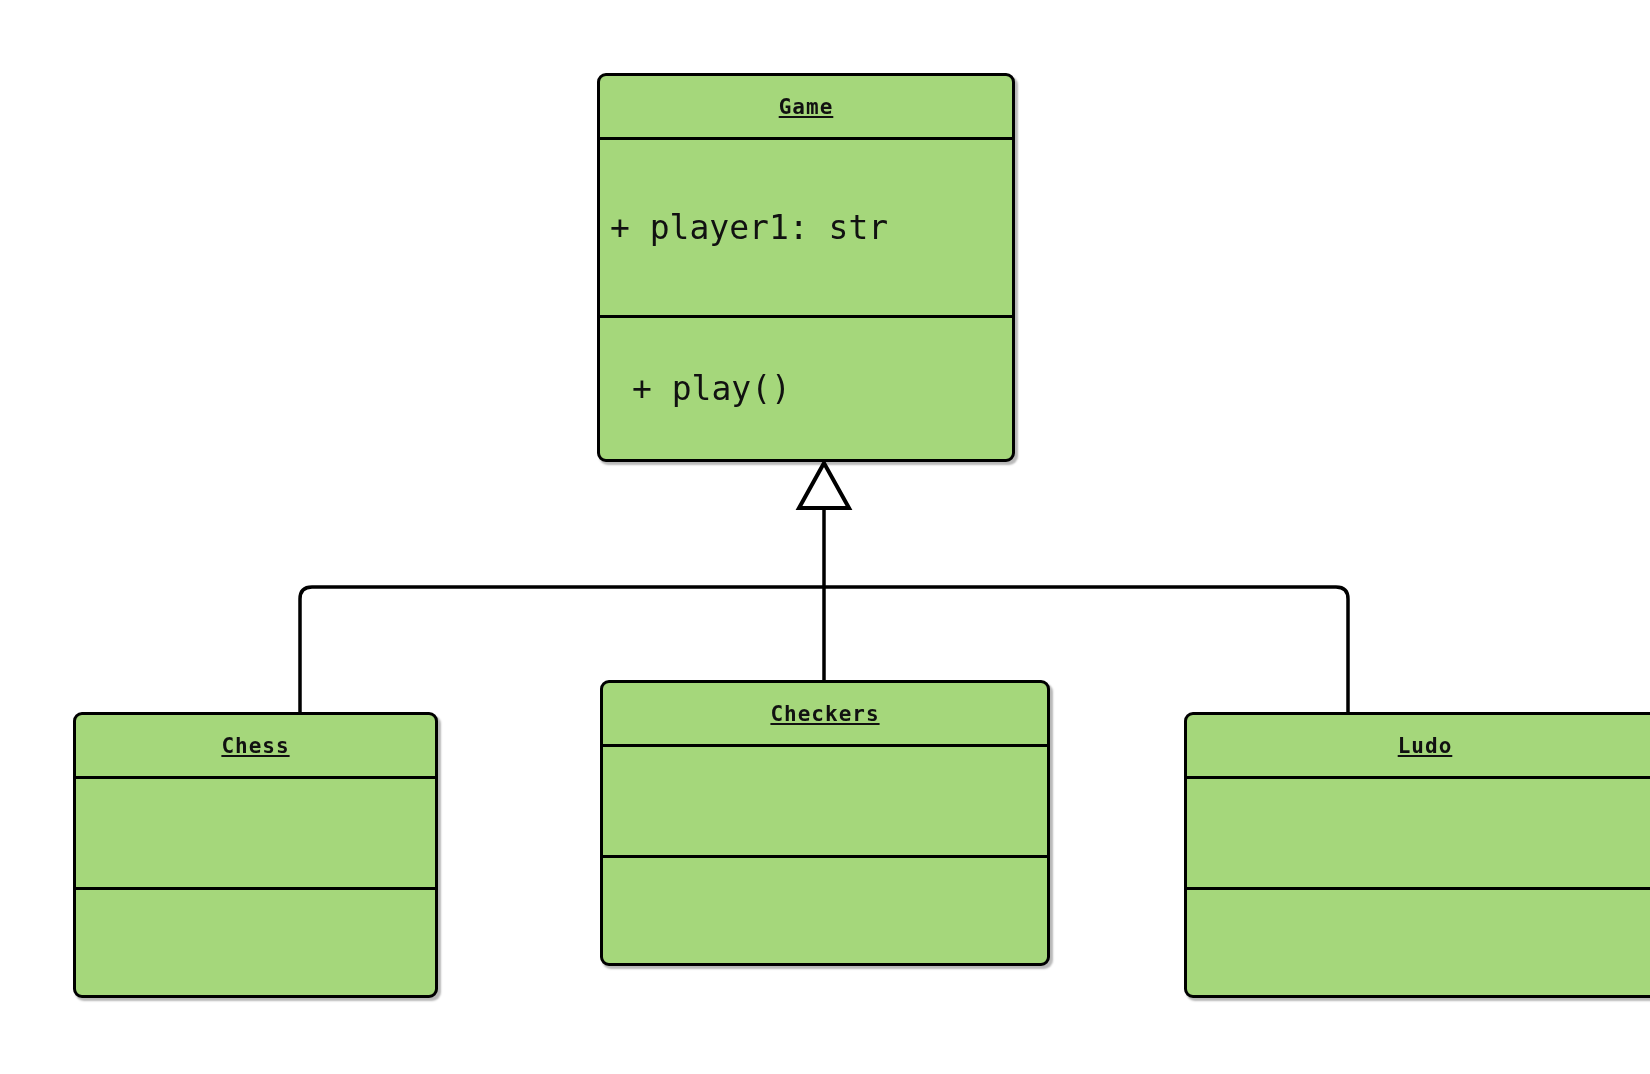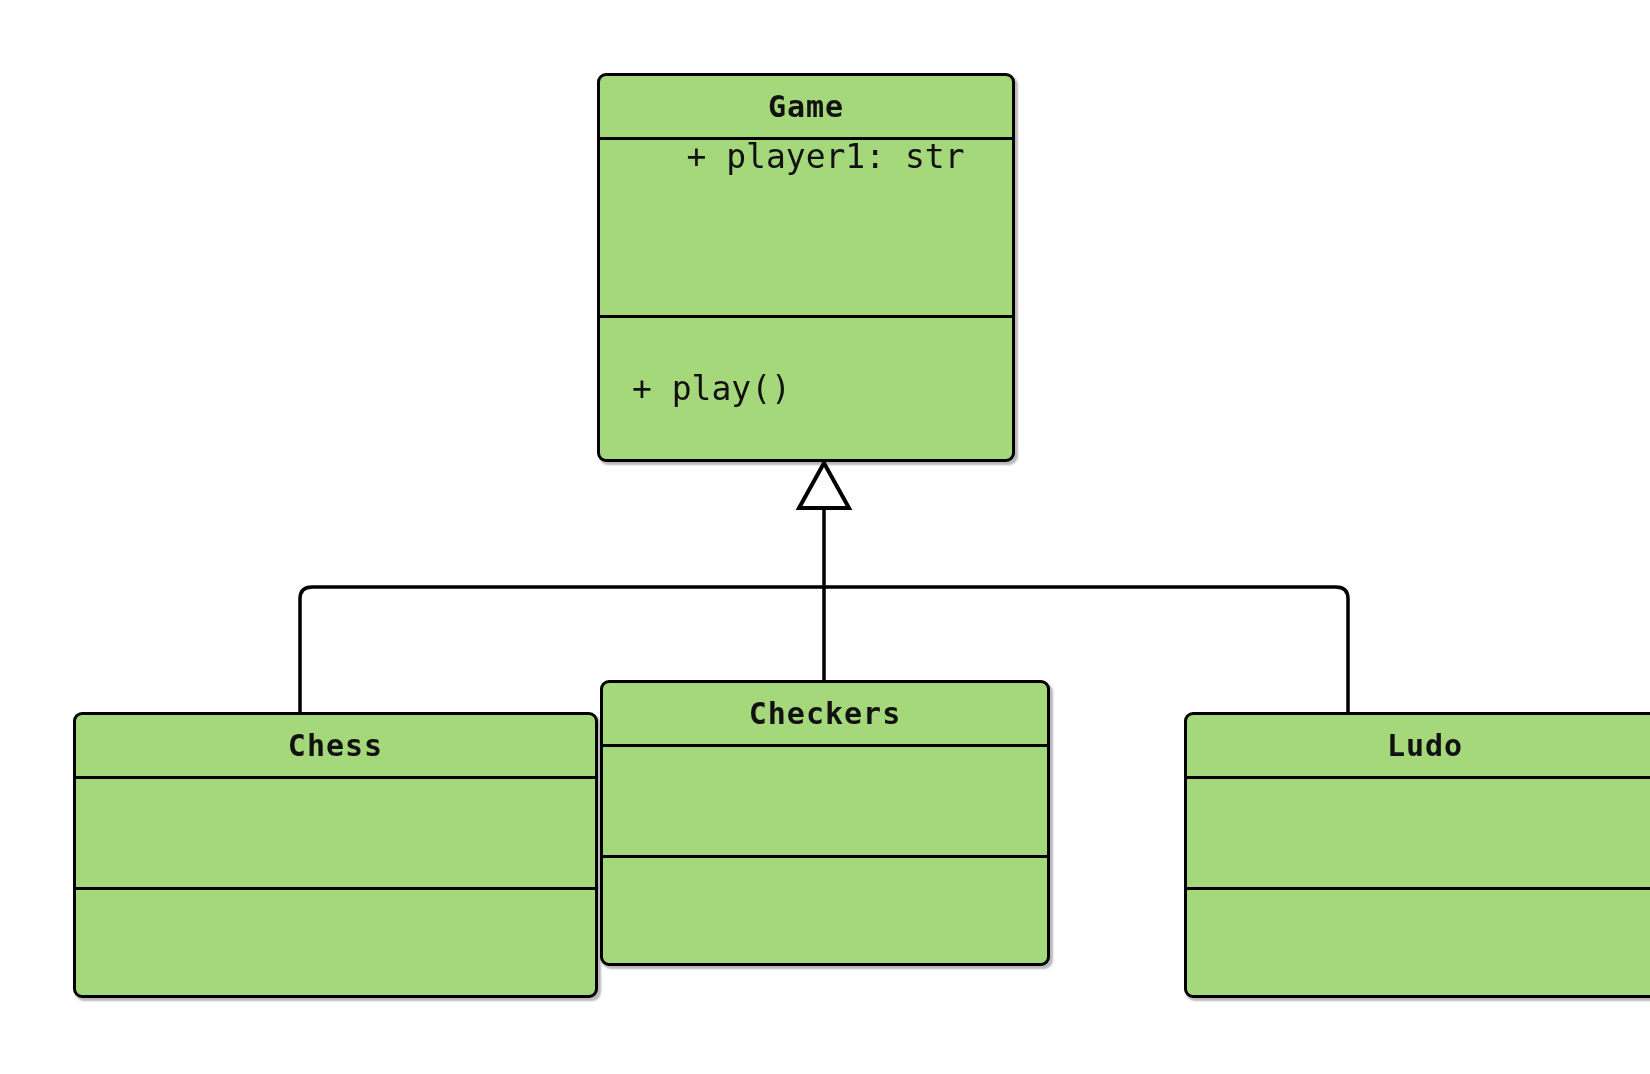--- a/index.html
+++ b/index.html
@@ -44,49 +44,51 @@
     display: flex;
     flex-direction: column;
   }
   .uml-title {
     flex: 0 0 auto;
     border-bottom: 3px solid var(--stroke);
     display: flex;
     align-items: center;
     justify-content: center;
     font-weight: bold;
-    font-size: 30px;
+    font-size: 21px;
     letter-spacing: 1px;
+    text-decoration: underline;
   }
   .uml-attrs {
     flex: 0 0 auto;
     display: flex;
+    flex-direction: column;
     justify-content: center;
-    padding-left: 39px;
+    padding-left: 10px;
     font-size: 33px;
     line-height: 33px;
   }
   .uml-methods {
     flex: 1 1 auto;
     border-top: 3px solid var(--stroke);
     display: flex;
     flex-direction: column;
     justify-content: center;
     padding-left: 32px;
     font-size: 33px;
     line-height: 33px;
   }
   .member { white-space: pre; }
 
   
   .pos-game     { left: 597px;  top: 73px;  width: 418px; height: 389px; }
   .pos-game .uml-title { height: 64px; }
   .pos-game .uml-attrs { height: 175px; }
 
-  .pos-chess    { left: 73px;   top: 712px; width: 525px; height: 286px; }
+  .pos-chess    { left: 73px;   top: 712px; width: 365px; height: 286px; }
   .pos-checkers { left: 600px;  top: 680px; width: 450px; height: 286px; }
   .pos-ludo     { left: 1184px; top: 712px; width: 482px; height: 286px; }
   .pos-chess .uml-title, .pos-checkers .uml-title, .pos-ludo .uml-title { height: 64px; }
   .pos-chess .uml-attrs, .pos-checkers .uml-attrs, .pos-ludo .uml-attrs { height: 108px; }
 </style>
 </head>
 <body>
 
 <div class="canvas">
 

